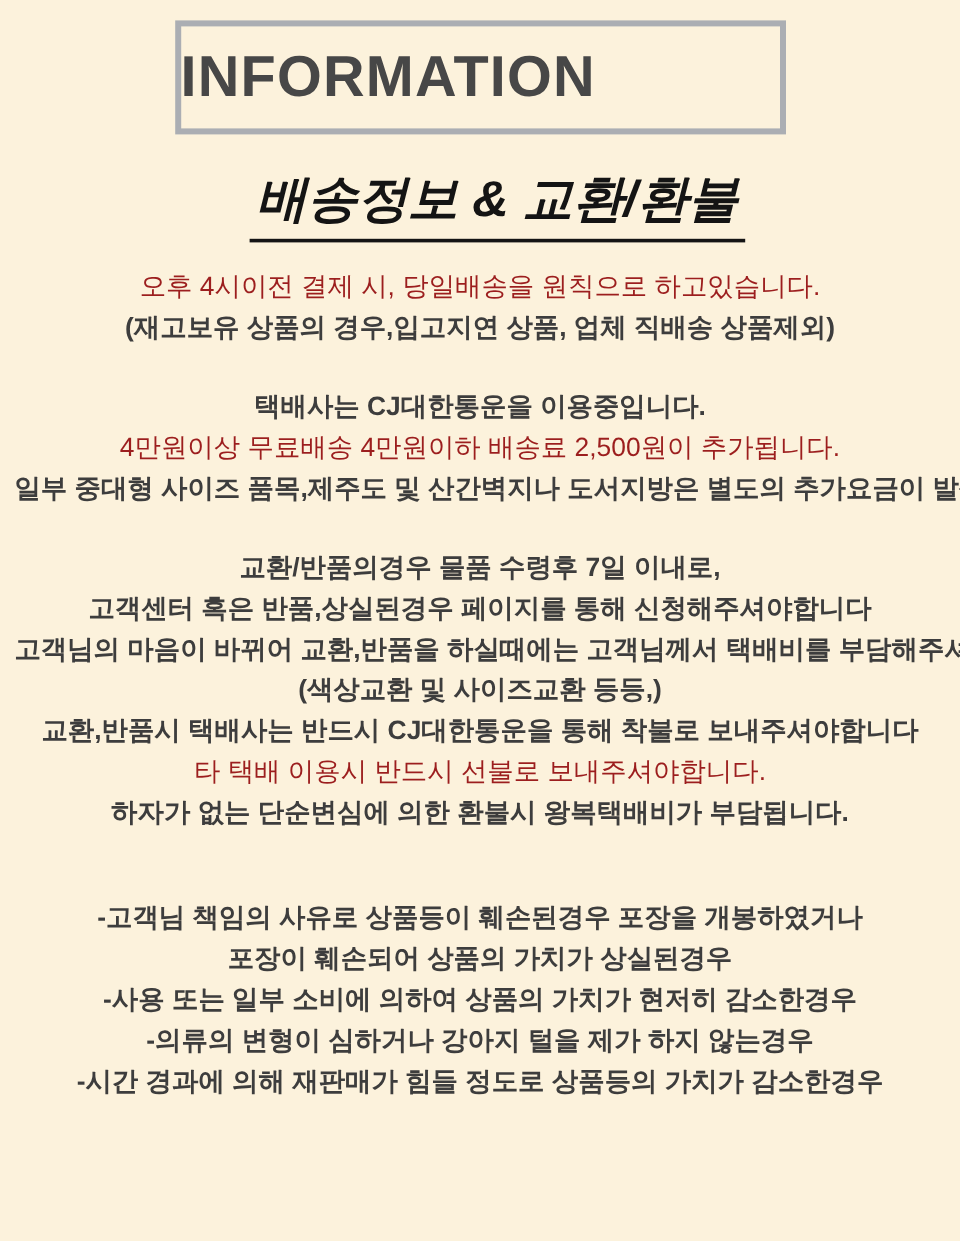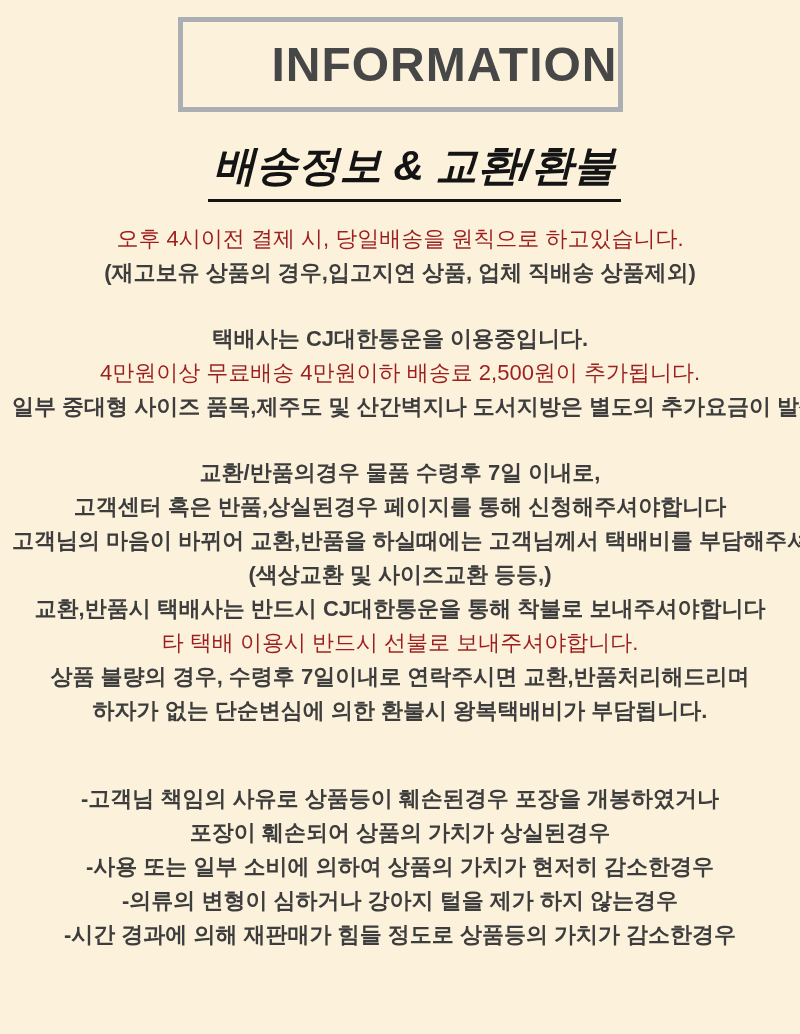--- a/index.html
+++ b/index.html
@@ -13,27 +13,27 @@
     background: var(--bg, #FCF2DC);
     font-family: "Liberation Sans", "DejaVu Sans", sans-serif;
   }
   .page {
     width: 800px;
     height: 1034px;
     position: relative;
   }
   .title-box {
     box-sizing: border-box;
-    width: 445px;
+    width: 509px;
     height: 95px;
     margin: 17px auto 0;
     border: 5px solid var(--box-border, #ABAEB3);
     display: flex;
     align-items: center;
-    justify-content: flex-end;
+    justify-content: flex-start;
   }
   .title-box .title-text {
     font-size: 48px;
     font-weight: 700;
     letter-spacing: 1px;
     color: var(--box-title, #474747);
   }
   .heading-wrap {
     margin: 26px 0 0;
     text-align: center;
@@ -97,21 +97,20 @@
         <span class="line em">4만원이상 무료배송 4만원이하 배송료 2,500원이 추가됩니다.</span>
         <span class="line">일부 중대형 사이즈 품목,제주도 및 산간벽지나 도서지방은 별도의 추가요금이 발생합니다</span>
       </p>
       <p class="para">
         <span class="line">교환/반품의경우 물품 수령후 7일 이내로,</span>
         <span class="line">고객센터 혹은 반품,상실된경우 페이지를 통해 신청해주셔야합니다</span>
         <span class="line">고객님의 마음이 바뀌어 교환,반품을 하실때에는 고객님께서 택배비를 부담해주셔야합니다.</span>
         <span class="line">(색상교환 및 사이즈교환 등등,)</span>
         <span class="line">교환,반품시 택배사는 반드시 CJ대한통운을 통해 착불로 보내주셔야합니다</span>
         <span class="line em">타 택배 이용시 반드시 선불로 보내주셔야합니다.</span>
-        <span class="line">상품 불량의 경우, 수령후 7일이내로 연락주시면 교환,반품처리해드리며</span>
         <span class="line">하자가 없는 단순변심에 의한 환불시 왕복택배비가 부담됩니다.</span>
       </p>
       <p class="para extra-gap">
         <span class="line">-고객님 책임의 사유로 상품등이 훼손된경우 포장을 개봉하였거나</span>
         <span class="line">포장이 훼손되어 상품의 가치가 상실된경우</span>
         <span class="line">-사용 또는 일부 소비에 의하여 상품의 가치가 현저히 감소한경우</span>
         <span class="line">-의류의 변형이 심하거나 강아지 털을 제가 하지 않는경우</span>
         <span class="line">-시간 경과에 의해 재판매가 힘들 정도로 상품등의 가치가 감소한경우</span>
       </p>
     </main>

